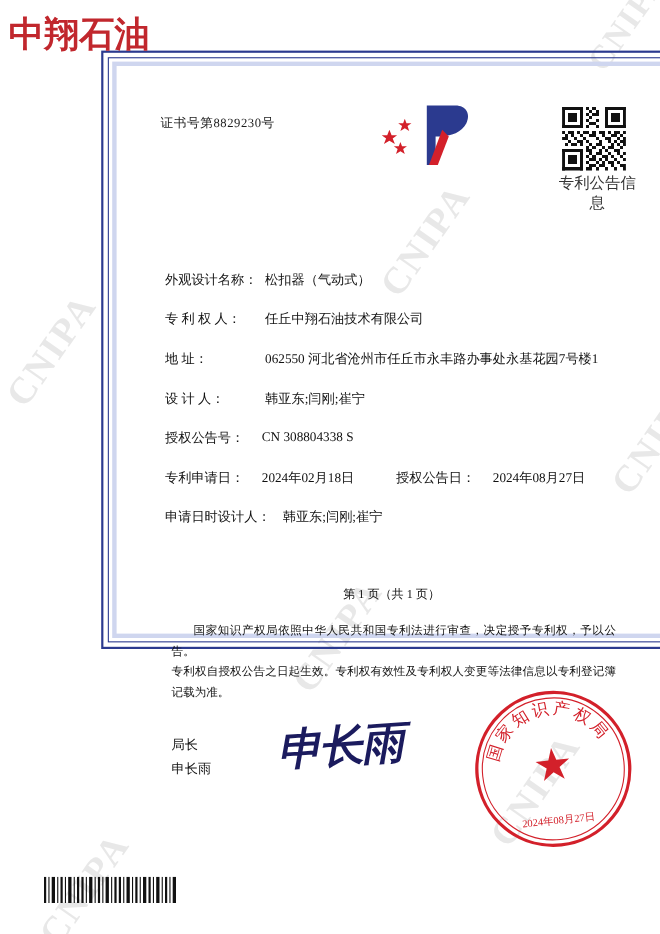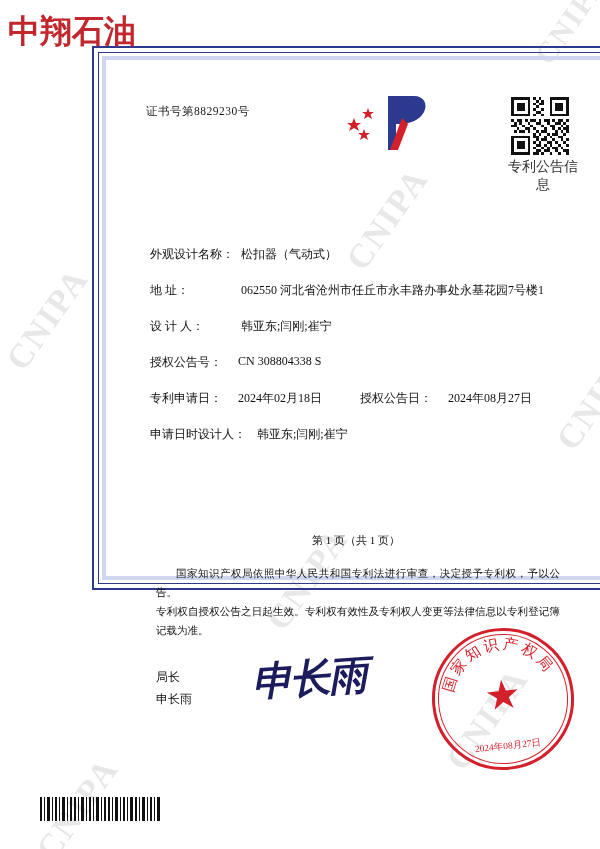--- a/index.html
+++ b/index.html
@@ -328,20 +328,24 @@
     <div class="qr-cap">专利公告信息</div>
 
 
     <div class="fields">
 
       <div class="row">
         <span class="lbl">外观设计名称：</span>
         <span class="val">松扣器（气动式）</span>
       </div>
 
+      <div class="row">
+        <span class="lbl">专 利 权 人：</span>
+        <span class="val">任丘中翔石油技术有限公司</span>
+      </div>
 
       <div class="row">
         <span class="lbl">地        址：</span>
         <span class="val">062550 河北省沧州市任丘市永丰路办事处永基花园7号楼1</span>
       </div>
 
       <div class="row">
         <span class="lbl">设  计  人：</span>
         <span class="val">韩亚东;闫刚;崔宁</span>
       </div>

